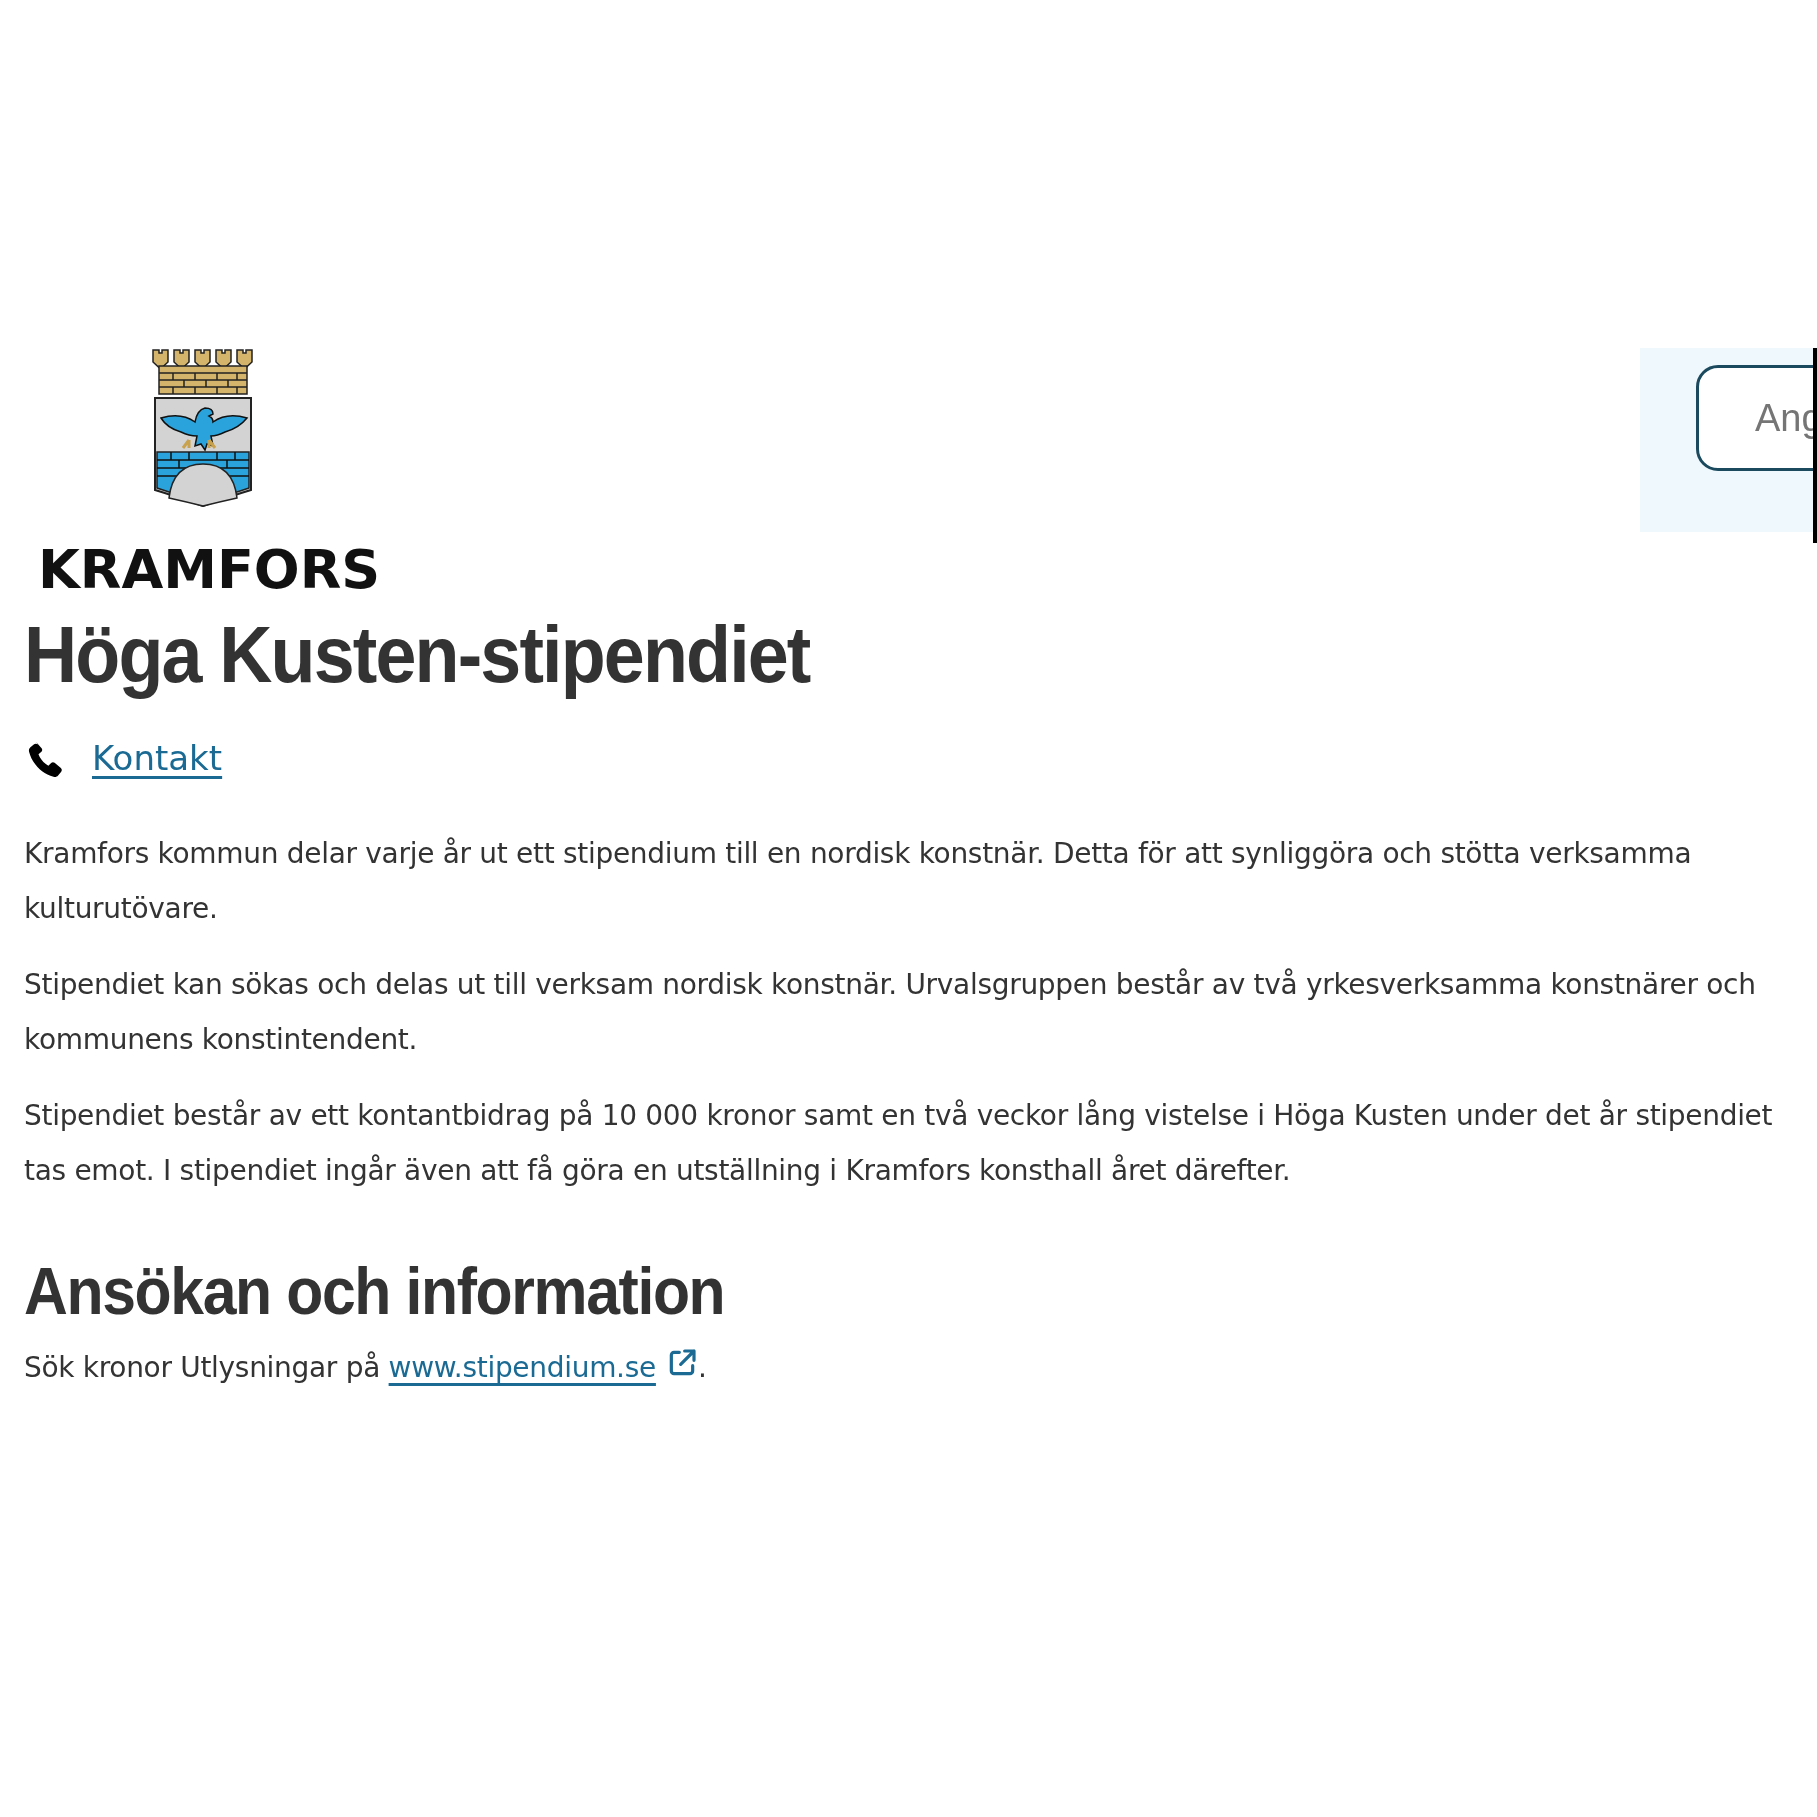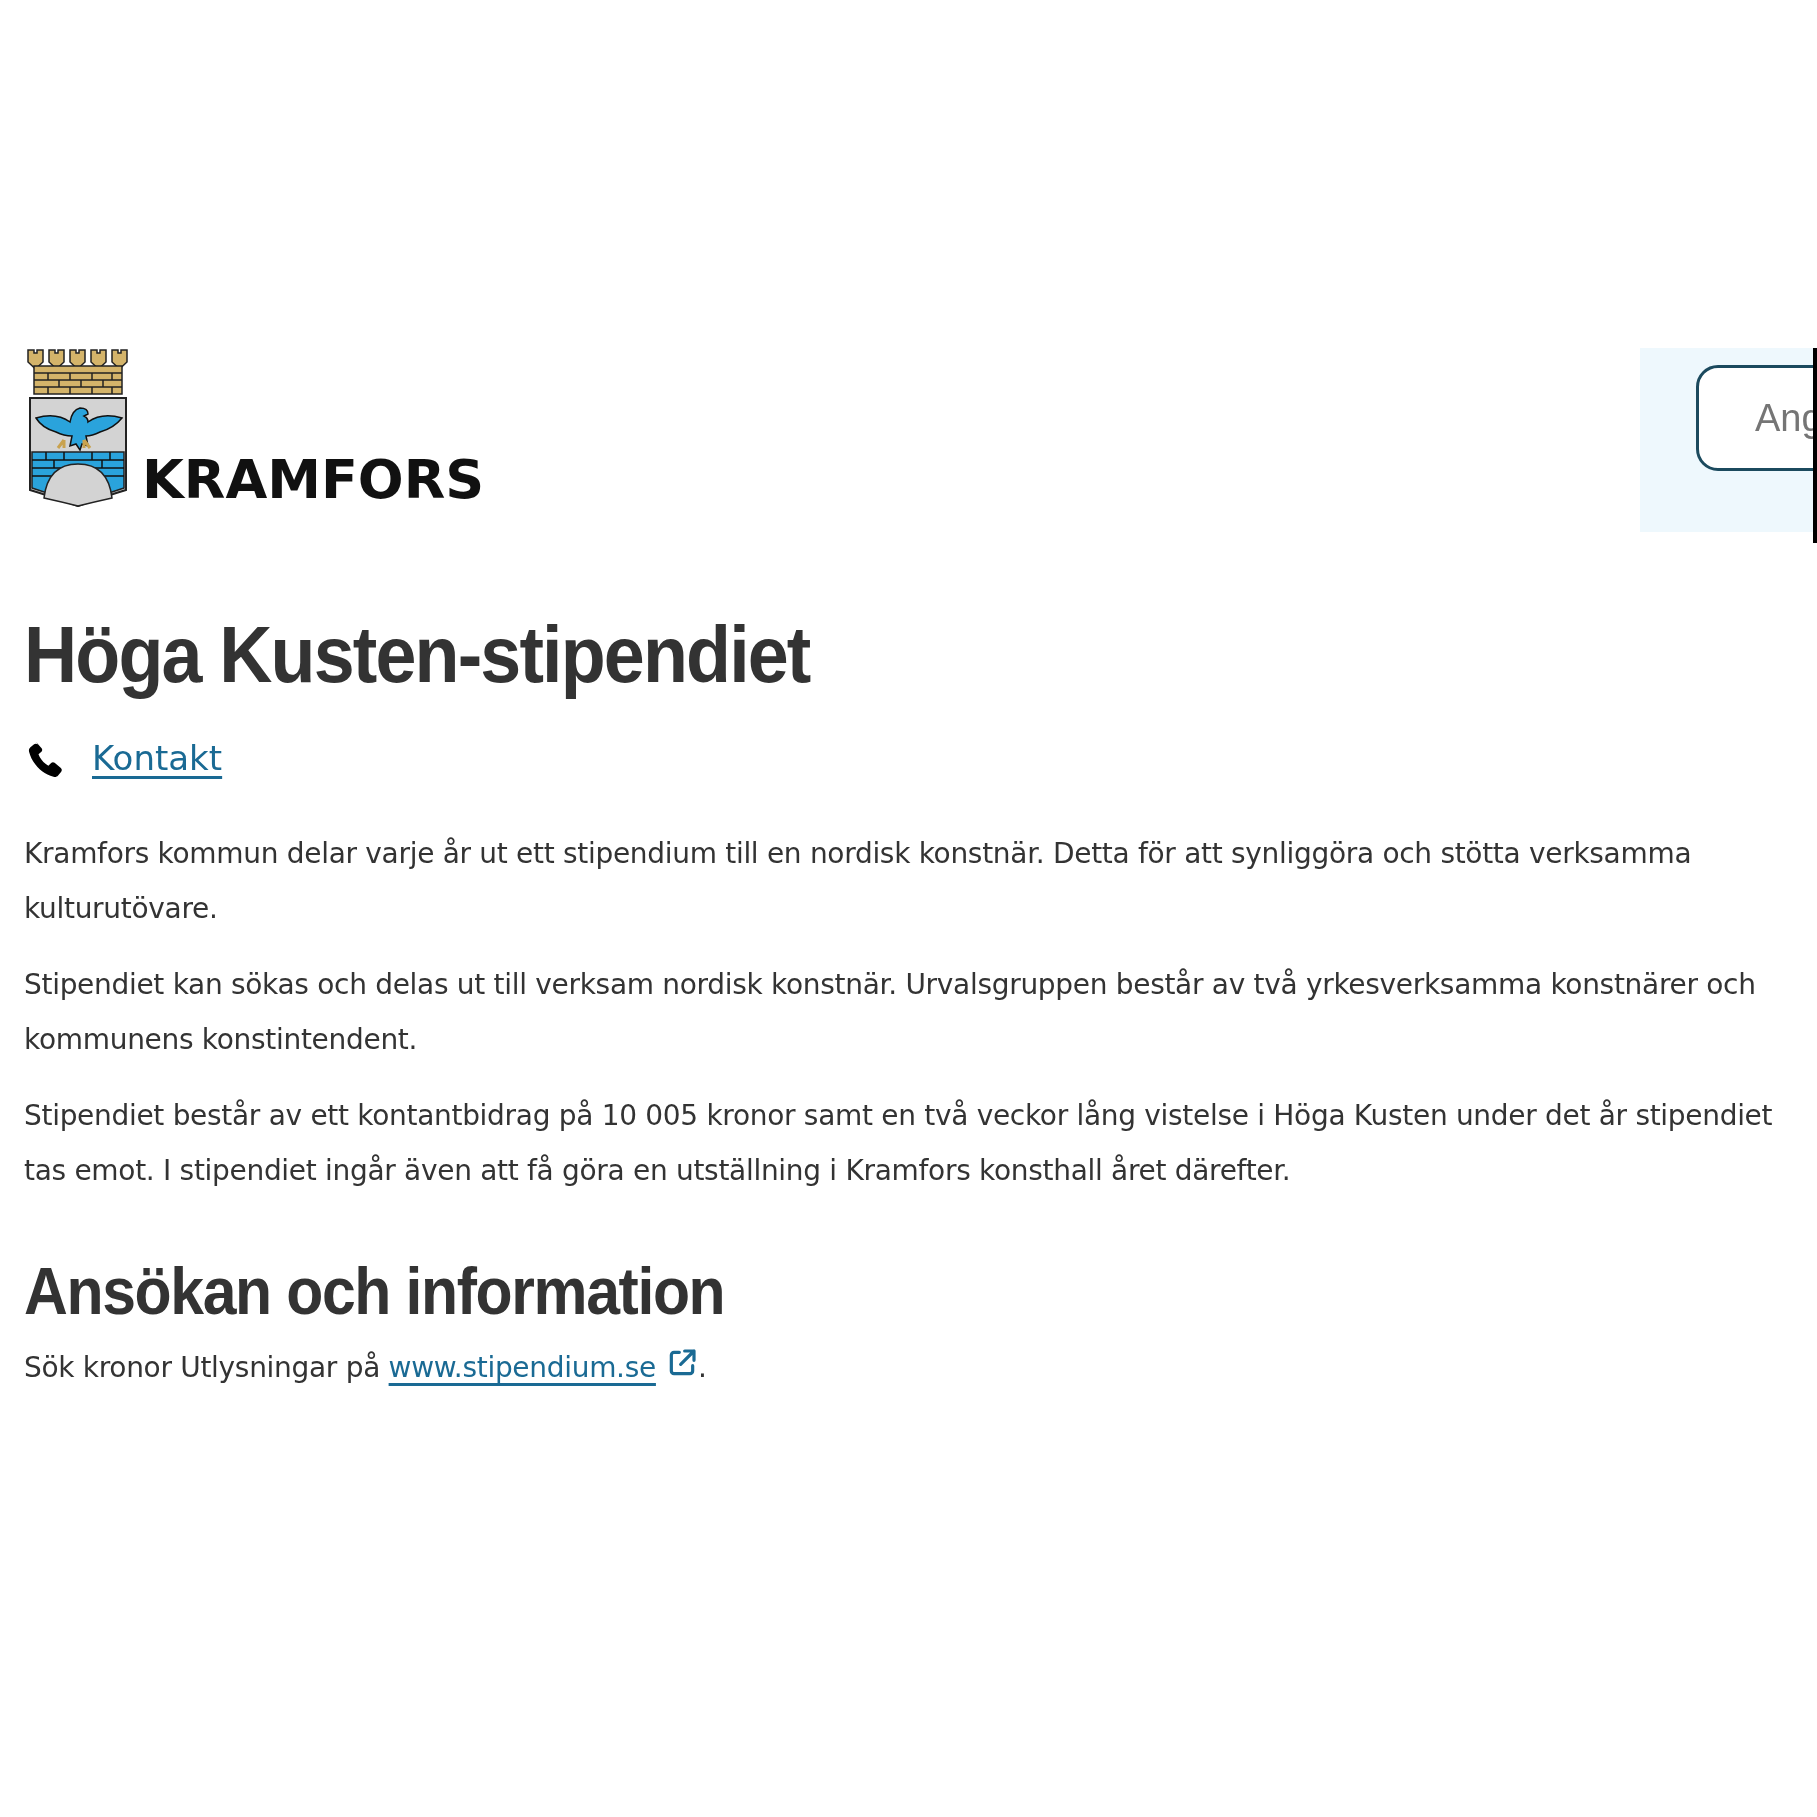--- a/index.html
+++ b/index.html
@@ -18,21 +18,22 @@
       left: 0;
       top: 348px;
       width: 1817px;
       height: 190px;
     }
     .logo {
       position: absolute;
       left: 26px;
       top: 0;
       display: flex;
-      align-items: flex-end;
+      align-items: center;
+      flex-direction: column;
     }
     .crest {
       width: 104px;
       height: 160px;
     }
     .logo-text {
       margin-left: 12px;
       margin-top: 34px;
       font-family: "DejaVu Sans", "Liberation Sans", sans-serif;
       font-weight: bold;
@@ -210,21 +211,21 @@
 
   <div class="contact-row">
     <svg class="phone-icon" viewBox="0 0 24 24" xmlns="http://www.w3.org/2000/svg">
       <path d="M6.6 2.2 l3 3.4 c0.5 0.6 0.4 1.4 -0.1 1.9 l-1.6 1.4 c0.9 2.6 3 4.9 5.4 6.2 l1.5 -1.5 c0.5 -0.5 1.3 -0.6 1.9 -0.1 l3.4 2.9 c0.6 0.5 0.7 1.4 0.2 2 l-1.7 2 c-0.6 0.7 -1.6 1 -2.5 0.7 C9.6 19.3 4.6 14.2 2.8 7.6 c-0.3 -0.9 0 -1.9 0.7 -2.5 l2 -1.7 c0.6 -0.5 1.5 -0.4 2 0.2 z" fill="#000000"></path>
     </svg>
     <a class="link contact-link" href="#">Kontakt</a>
   </div>
 
   <p class="p1">Kramfors kommun delar varje år ut ett stipendium till en nordisk konstnär. Detta för att synliggöra och stötta verksamma kulturutövare.</p>
   <p class="p2">Stipendiet kan sökas och delas ut till verksam nordisk konstnär. Urvalsgruppen består av två yrkesverksamma konstnärer och kommunens konstintendent.</p>
-  <p class="p3">Stipendiet består av ett kontantbidrag på 10 005 kronor samt en två veckor lång vistelse i Höga Kusten under det år stipendiet tas emot. I stipendiet ingår även att få göra en utställning i Kramfors konsthall året därefter.</p>
+  <p class="p3">Stipendiet består av ett kontantbidrag på 10 000 kronor samt en två veckor lång vistelse i Höga Kusten under det år stipendiet tas emot. I stipendiet ingår även att få göra en utställning i Kramfors konsthall året därefter.</p>
 
   <h2>Ansökan och information</h2>
 
   <p class="p4"><span>Sök kronor Utlysningar på </span><a class="link" href="#"><span>www.stipendium.se</span></a><svg class="ext-icon" viewBox="0 0 24 24" xmlns="http://www.w3.org/2000/svg">
         <path d="M10 4 H6 a2 2 0 0 0 -2 2 v12 a2 2 0 0 0 2 2 h12 a2 2 0 0 0 2 -2 v-4" fill="none" stroke="#1a6a94" stroke-width="2.4" stroke-linecap="round"></path>
         <path d="M14 3 h7 v7 M21 3 L11 13" fill="none" stroke="#1a6a94" stroke-width="2.4" stroke-linecap="round" stroke-linejoin="round"></path>
       </svg><span>.</span></p>
 </div>
 
 </body></html>

